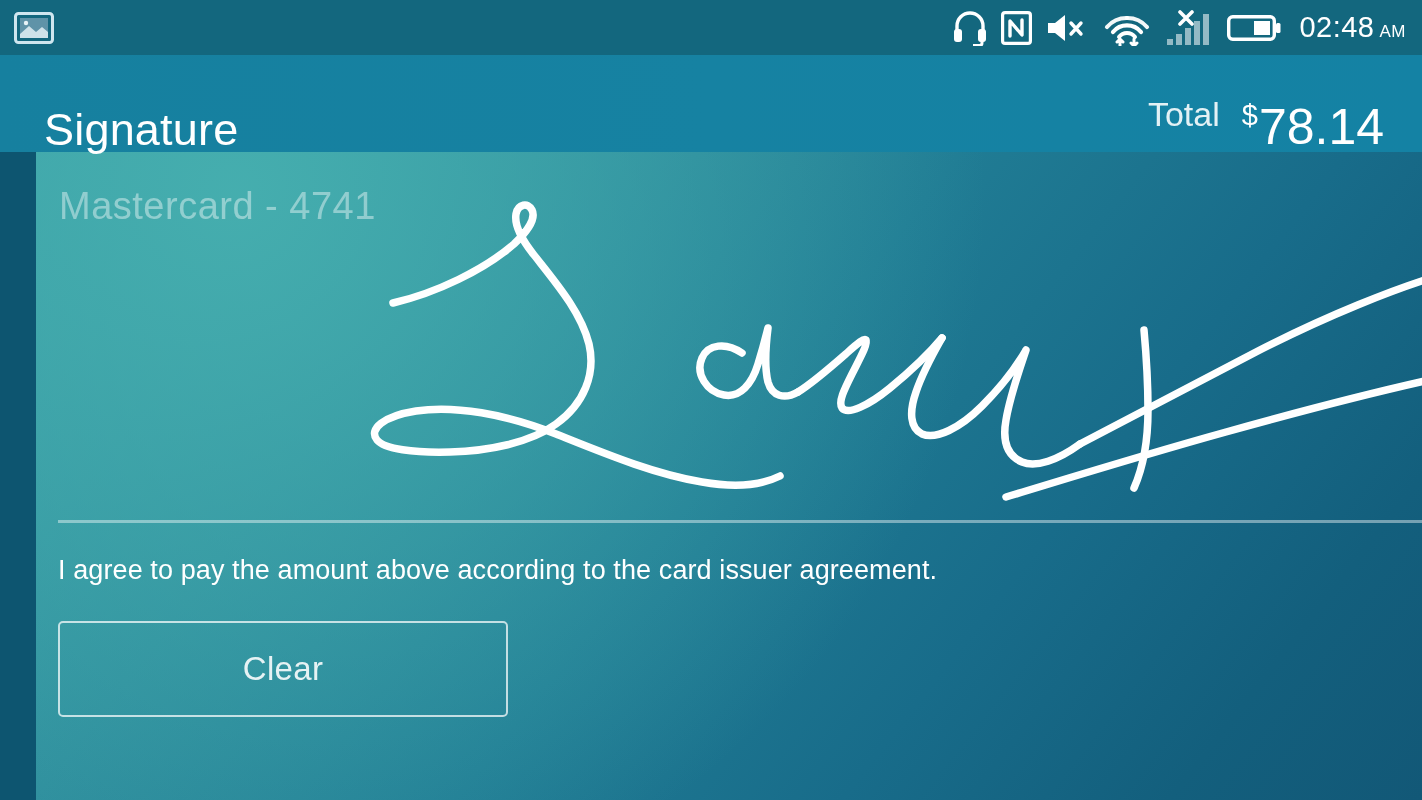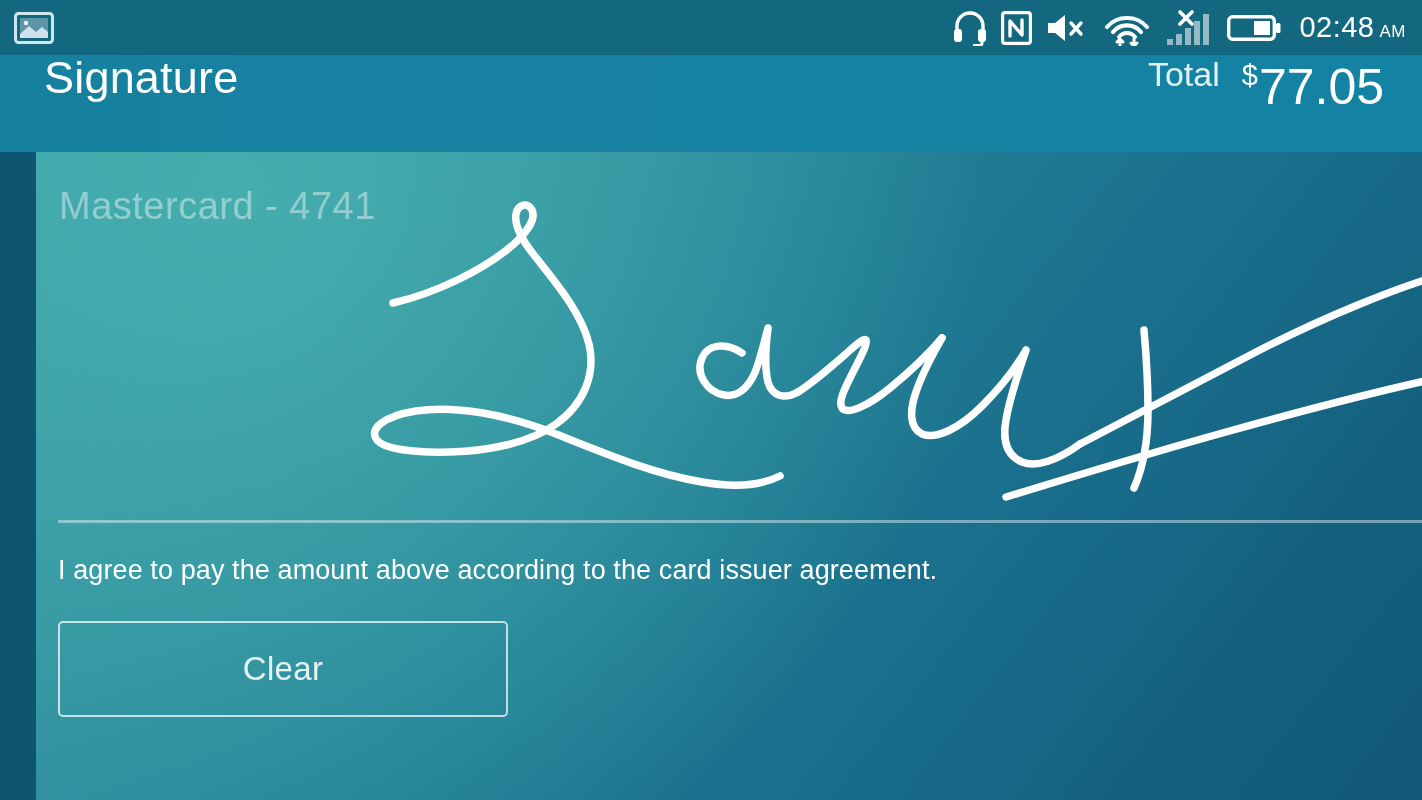--- a/index.html
+++ b/index.html
@@ -63,21 +63,21 @@
   
   #app-bar {
     position: absolute;
     left: 0; top: 55px;
     width: 1422px;
     height: 97px;
     background: #1680a0;
     background-image: linear-gradient(to right, #16809f 0%, #1682a2 50%, #1482a4 100%);
     box-sizing: border-box;
     display: flex;
-    align-items: flex-start;
+    align-items: flex-end;
     justify-content: space-between;
     padding: 0 38px 0 44px;
     z-index: 4;
   }
   #page-title {
     color: #ffffff;
     font-size: 45px;
     font-weight: 400;
     letter-spacing: 0.2px;
     line-height: 1;
@@ -271,21 +271,21 @@
 
     </div>
   </div>
 
   <div id="app-bar">
     <div id="page-title">Signature</div>
     <div id="total-block">
       <span id="total-label">Total</span>
       <span id="total-amount">
         <span class="currency">$</span>
-        <span>77.05</span>
+        <span>78.14</span>
       </span>
     </div>
   </div>
 
   <div id="content">
 
     <div id="card-label">Mastercard  -  4741</div>
 
     <svg id="signature-canvas" viewBox="0 0 1422 380" preserveAspectRatio="none">
       <g fill="none" stroke="#ffffff" stroke-width="7.5" stroke-linecap="round" stroke-linejoin="round">

